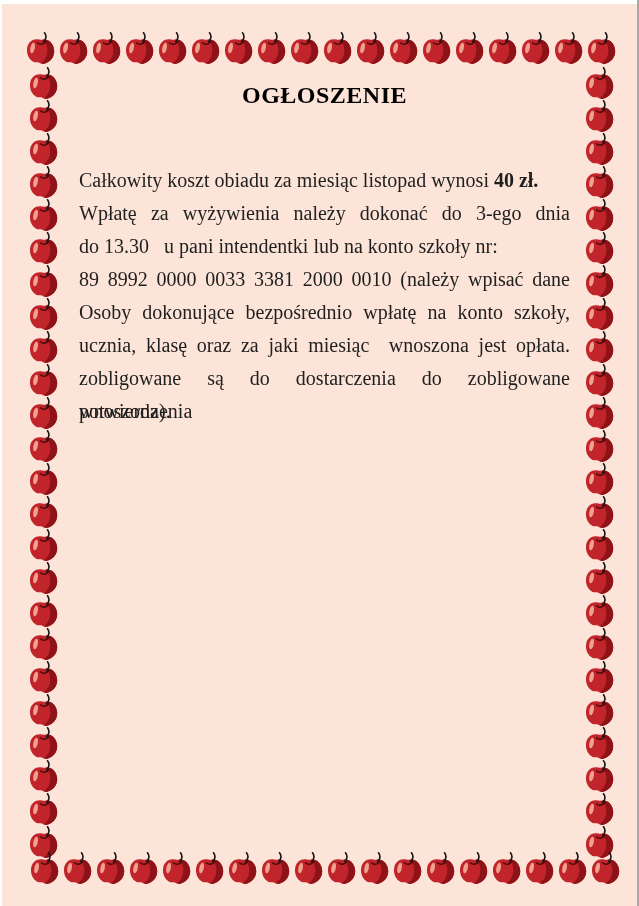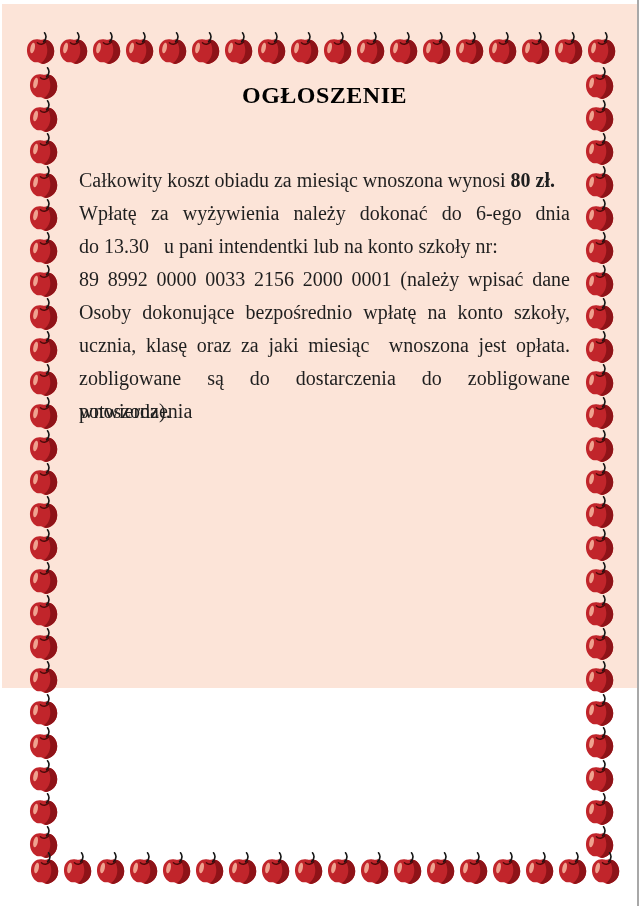--- a/index.html
+++ b/index.html
@@ -2,21 +2,21 @@
 <html style="--page-bg: #fce4d8; --edge-line: #a8a8a8;"><head>
 <meta charset="utf-8">
 <style>
   html, body { margin:0; padding:0; }
   body {
     width:639px; height:906px; position:relative; overflow:hidden;
     background:#ffffff;
     font-family:"Liberation Serif", serif;
   }
   .page {
-    position:absolute; left:2px; top:4px; width:635px; height:684px;
+    position:absolute; left:2px; top:4px; width:635px; height:902px;
     background:var(--page-bg, #fce4d8);
   }
   .edge-right {
     position:absolute; right:0; top:0; width:2px; height:906px;
     background:var(--edge-line, #a8a8a8);
   }
   .apple { position:absolute; width:33px; height:34px; }
   .apple svg { display:block; width:33px; height:34px; }
   .content {
     position:absolute; left:77px; top:75px; width:491px;
@@ -792,24 +792,24 @@
           <path fill="#8e1318" d="M19.4,7.4 C25.4,7.2 30.1,12 30.2,19 C30.3,25.4 26,30.4 20.2,31.8 C18.6,32.2 17.7,31.6 16.9,31.1 C20.8,28.7 23.4,23.5 23.3,18 C23.2,13.2 21.6,9.6 19,7.42 Z"></path>
           <ellipse fill="#efa28f" cx="8.6" cy="16" rx="2.2" ry="5.4" transform="rotate(12 8.6 16)"></ellipse>
           <path fill="none" stroke="#161616" stroke-width="1.6" stroke-linecap="round" d="M20.5,0.8 C22.6,3.4 22.3,6.8 19.6,9.8"></path>
           <path fill="none" stroke="#4d0a0a" stroke-width="1.4" stroke-linecap="round" d="M13.4,10.8 C15.8,13.2 19.6,12.6 21.8,9.8"></path>
         </svg>
       </div>
     </div>
   <div class="content">
     <div class="title">OGŁOSZENIE</div>
     <div class="body-text" id="body-text">
-        <div class="line line-last"><span>Całkowity koszt obiadu za miesiąc wnoszona wynosi </span><span class="b">80 zł.</span></div>
-        <div class="line"><span>Wpłatę za wyżywienia należy dokonać do 6-ego dnia</span></div>
+        <div class="line line-last"><span>Całkowity koszt obiadu za miesiąc listopad wynosi </span><span class="b">40 zł.</span></div>
+        <div class="line"><span>Wpłatę za wyżywienia należy dokonać do 3-ego dnia</span></div>
         <div class="line line-last"><span>do 13.30&nbsp;&nbsp; u pani intendentki lub na konto szkoły nr:</span></div>
-        <div class="line"><span>89 8992 0000 0033 2156 2000 0001 (należy wpisać dane</span></div>
+        <div class="line"><span>89 8992 0000 0033 3381 2000 0010 (należy wpisać dane</span></div>
         <div class="line"><span>Osoby dokonujące bezpośrednio wpłatę na konto szkoły,</span></div>
         <div class="line"><span>ucznia, klasę oraz za jaki miesiąc&nbsp; wnoszona jest opłata.</span></div>
         <div class="line"><span>zobligowane są do dostarczenia do zobligowane potwierdzenia</span></div>
         <div class="line line-last"><span>wnoszona).</span></div>
       </div>
   </div>
 </div>
 <div class="edge-right"></div>
 
 </body></html>

